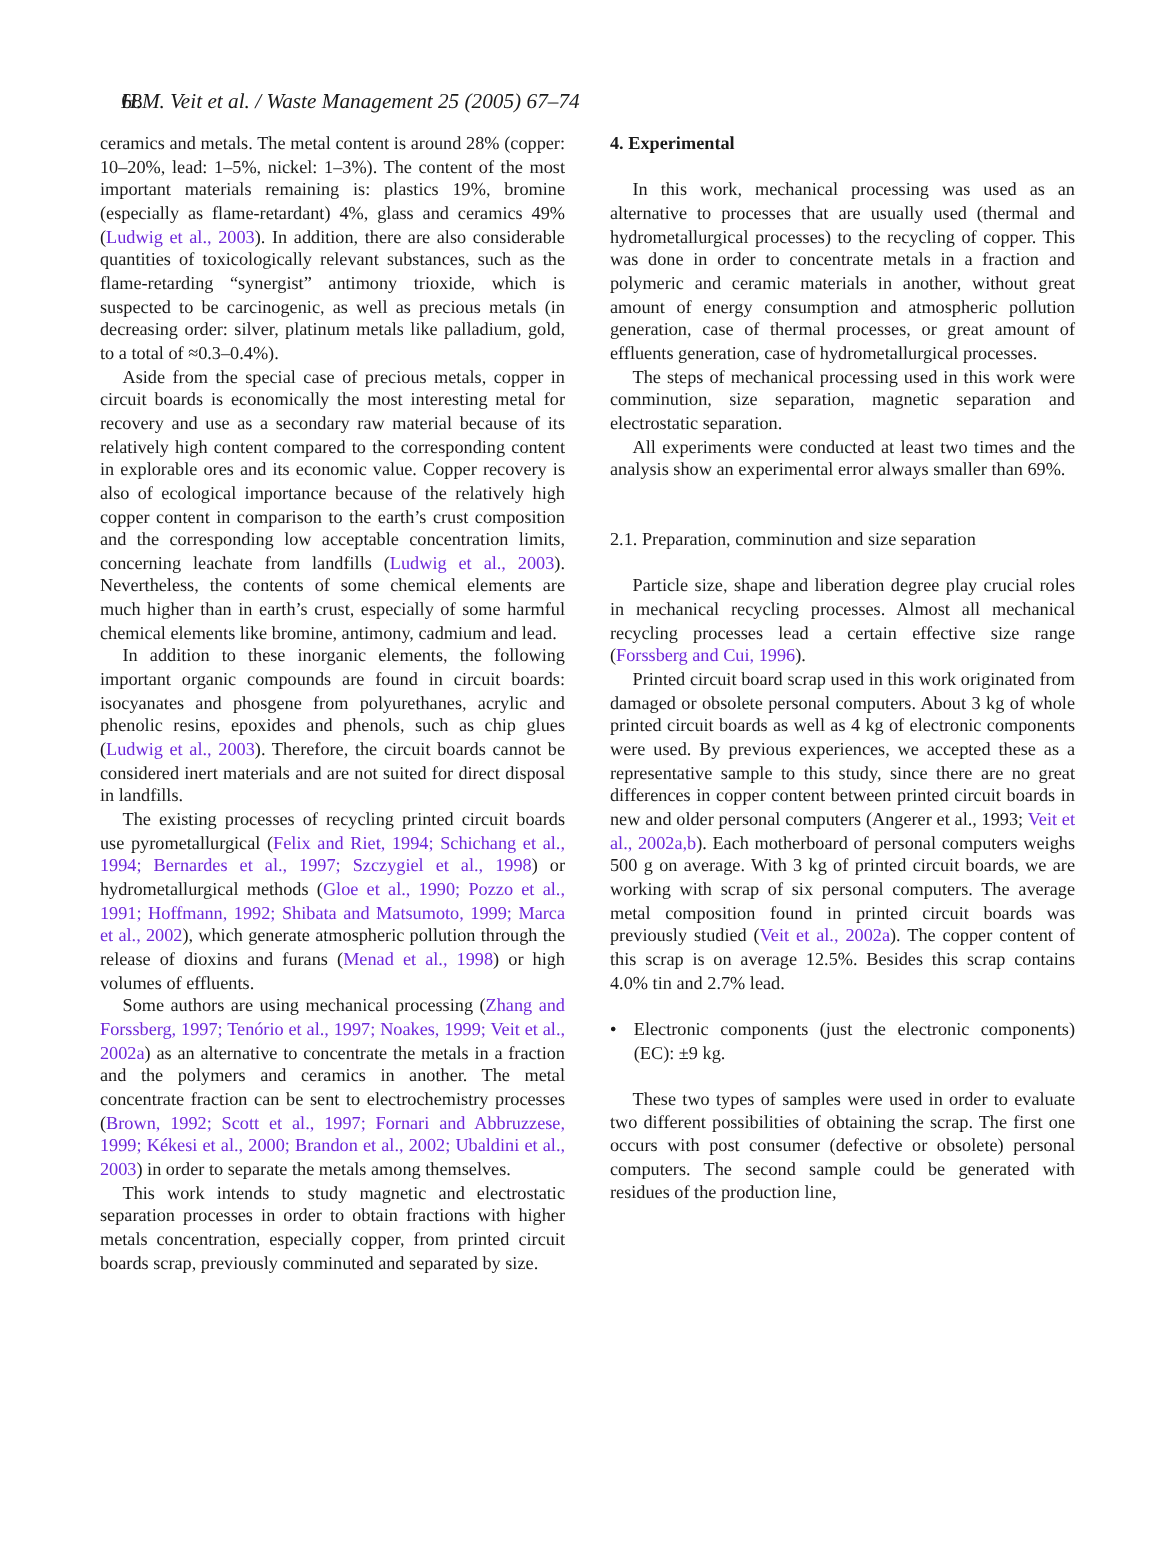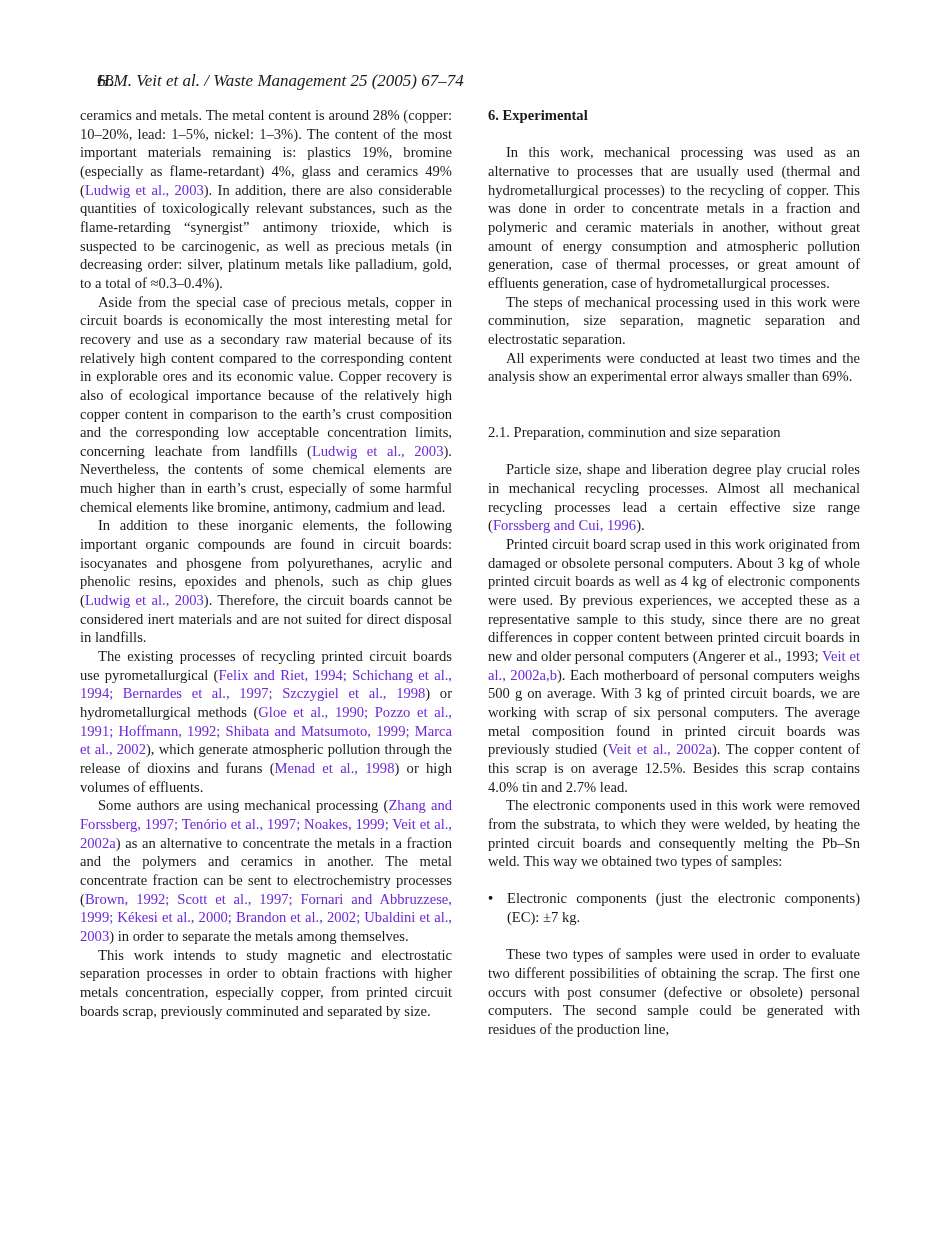--- a/index.html
+++ b/index.html
@@ -36,42 +36,41 @@
       <p class="noindent"><span>ceramics and metals. The metal content is around 28% (copper: 10–20%, lead: 1–5%, nickel: 1–3%). The content of the most important materials remaining is: plastics 19%, bromine (especially as flame-retardant) 4%, glass and ceramics 49% (</span><span class="ref">Ludwig et al., 2003</span><span>). In addition, there are also considerable quantities of toxicologically relevant substances, such as the flame-retarding “synergist” antimony trioxide, which is suspected to be carcinogenic, as well as precious metals (in decreasing order: silver, platinum metals like palladium, gold, to a total of ≈0.3–0.4%).</span></p>
       <p><span>Aside from the special case of precious metals, copper in circuit boards is economically the most interesting metal for recovery and use as a secondary raw material because of its relatively high content compared to the corresponding content in explorable ores and its economic value. Copper recovery is also of ecological importance because of the relatively high copper content in comparison to the earth’s crust composition and the corresponding low acceptable concentration limits, concerning leachate from landfills (</span><span class="ref">Ludwig et al., 2003</span><span>). Nevertheless, the contents of some chemical elements are much higher than in earth’s crust, especially of some harmful chemical elements like bromine, antimony, cadmium and lead.</span></p>
       <p><span>In addition to these inorganic elements, the following important organic compounds are found in circuit boards: isocyanates and phosgene from polyurethanes, acrylic and phenolic resins, epoxides and phenols, such as chip glues (</span><span class="ref">Ludwig et al., 2003</span><span>). Therefore, the circuit boards cannot be considered inert materials and are not suited for direct disposal in landfills.</span></p>
       <p><span>The existing processes of recycling printed circuit boards use pyrometallurgical (</span><span class="ref">Felix and Riet, 1994; Schichang et al., 1994; Bernardes et al., 1997; Szczygiel et al., 1998</span><span>) or hydrometallurgical methods (</span><span class="ref">Gloe et al., 1990; Pozzo et al., 1991; Hoffmann, 1992; Shibata and Matsumoto, 1999; Marca et al., 2002</span><span>), which generate atmospheric pollution through the release of dioxins and furans (</span><span class="ref">Menad et al., 1998</span><span>) or high volumes of effluents.</span></p>
       <p><span>Some authors are using mechanical processing (</span><span class="ref">Zhang and Forssberg, 1997; Tenório et al., 1997; Noakes, 1999; Veit et al., 2002a</span><span>) as an alternative to concentrate the metals in a fraction and the polymers and ceramics in another. The metal concentrate fraction can be sent to electrochemistry processes (</span><span class="ref">Brown, 1992; Scott et al., 1997; Fornari and Abbruzzese, 1999; Kékesi et al., 2000; Brandon et al., 2002; Ubaldini et al., 2003</span><span>) in order to separate the metals among themselves.</span></p>
       <p><span>This work intends to study magnetic and electrostatic separation processes in order to obtain fractions with higher metals concentration, especially copper, from printed circuit boards scrap, previously comminuted and separated by size.</span></p>
     </div>
 </div>
 
 <div class="col col-right">
-  <h2>6. Experimental</h2>
+  <h2>4. Experimental</h2>
   <div class="gap1"></div>
   <div>
       <p><span>In this work, mechanical processing was used as an alternative to processes that are usually used (thermal and hydrometallurgical processes) to the recycling of copper. This was done in order to concentrate metals in a fraction and polymeric and ceramic materials in another, without great amount of energy consumption and atmospheric pollution generation, case of thermal processes, or great amount of effluents generation, case of hydrometallurgical processes.</span></p>
       <p><span>The steps of mechanical processing used in this work were comminution, size separation, magnetic separation and electrostatic separation.</span></p>
       <p><span>All experiments were conducted at least two times and the analysis show an experimental error always smaller than 69%.</span></p>
     </div>
   <div class="gap2"></div>
   <h3>2.1. Preparation, comminution and size separation</h3>
   <div class="gap1"></div>
   <div>
       <p><span>Particle size, shape and liberation degree play crucial roles in mechanical recycling processes. Almost all mechanical recycling processes lead a certain effective size range (</span><span class="ref">Forssberg and Cui, 1996</span><span>).</span></p>
       <p><span>Printed circuit board scrap used in this work originated from damaged or obsolete personal computers. About 3 kg of whole printed circuit boards as well as 4 kg of electronic components were used. By previous experiences, we accepted these as a representative sample to this study, since there are no great differences in copper content between printed circuit boards in new and older personal computers (Angerer et al., 1993; </span><span class="ref">Veit et al., 2002a,b</span><span>). Each motherboard of personal computers weighs 500 g on average. With 3 kg of printed circuit boards, we are working with scrap of six personal computers. The average metal composition found in printed circuit boards was previously studied (</span><span class="ref">Veit et al., 2002a</span><span>). The copper content of this scrap is on average 12.5%. Besides this scrap contains 4.0% tin and 2.7% lead.</span></p>
-      <p><span>The electronic components used in this work were removed from the substrata, to which they were welded, by heating the printed circuit boards and consequently melting the Pb–Sn weld. This way we obtained two types of samples:</span></p>
     </div>
   <div class="gap1"></div>
   <ul>
     <li>
       <span class="bullet">•</span>
     </li>
     <li>
       <span class="bullet">•</span>
-      <span>Electronic components (just the electronic components) (EC): ±7 kg.</span>
+      <span>Electronic components (just the electronic components) (EC): ±9 kg.</span>
     </li>
   </ul>
   <div class="gap1"></div>
   <div>
       <p><span>These two types of samples were used in order to evaluate two different possibilities of obtaining the scrap. The first one occurs with post consumer (defective or obsolete) personal computers. The second sample could be generated with residues of the production line,</span></p>
     </div>
 </div>
 
 </body></html>

